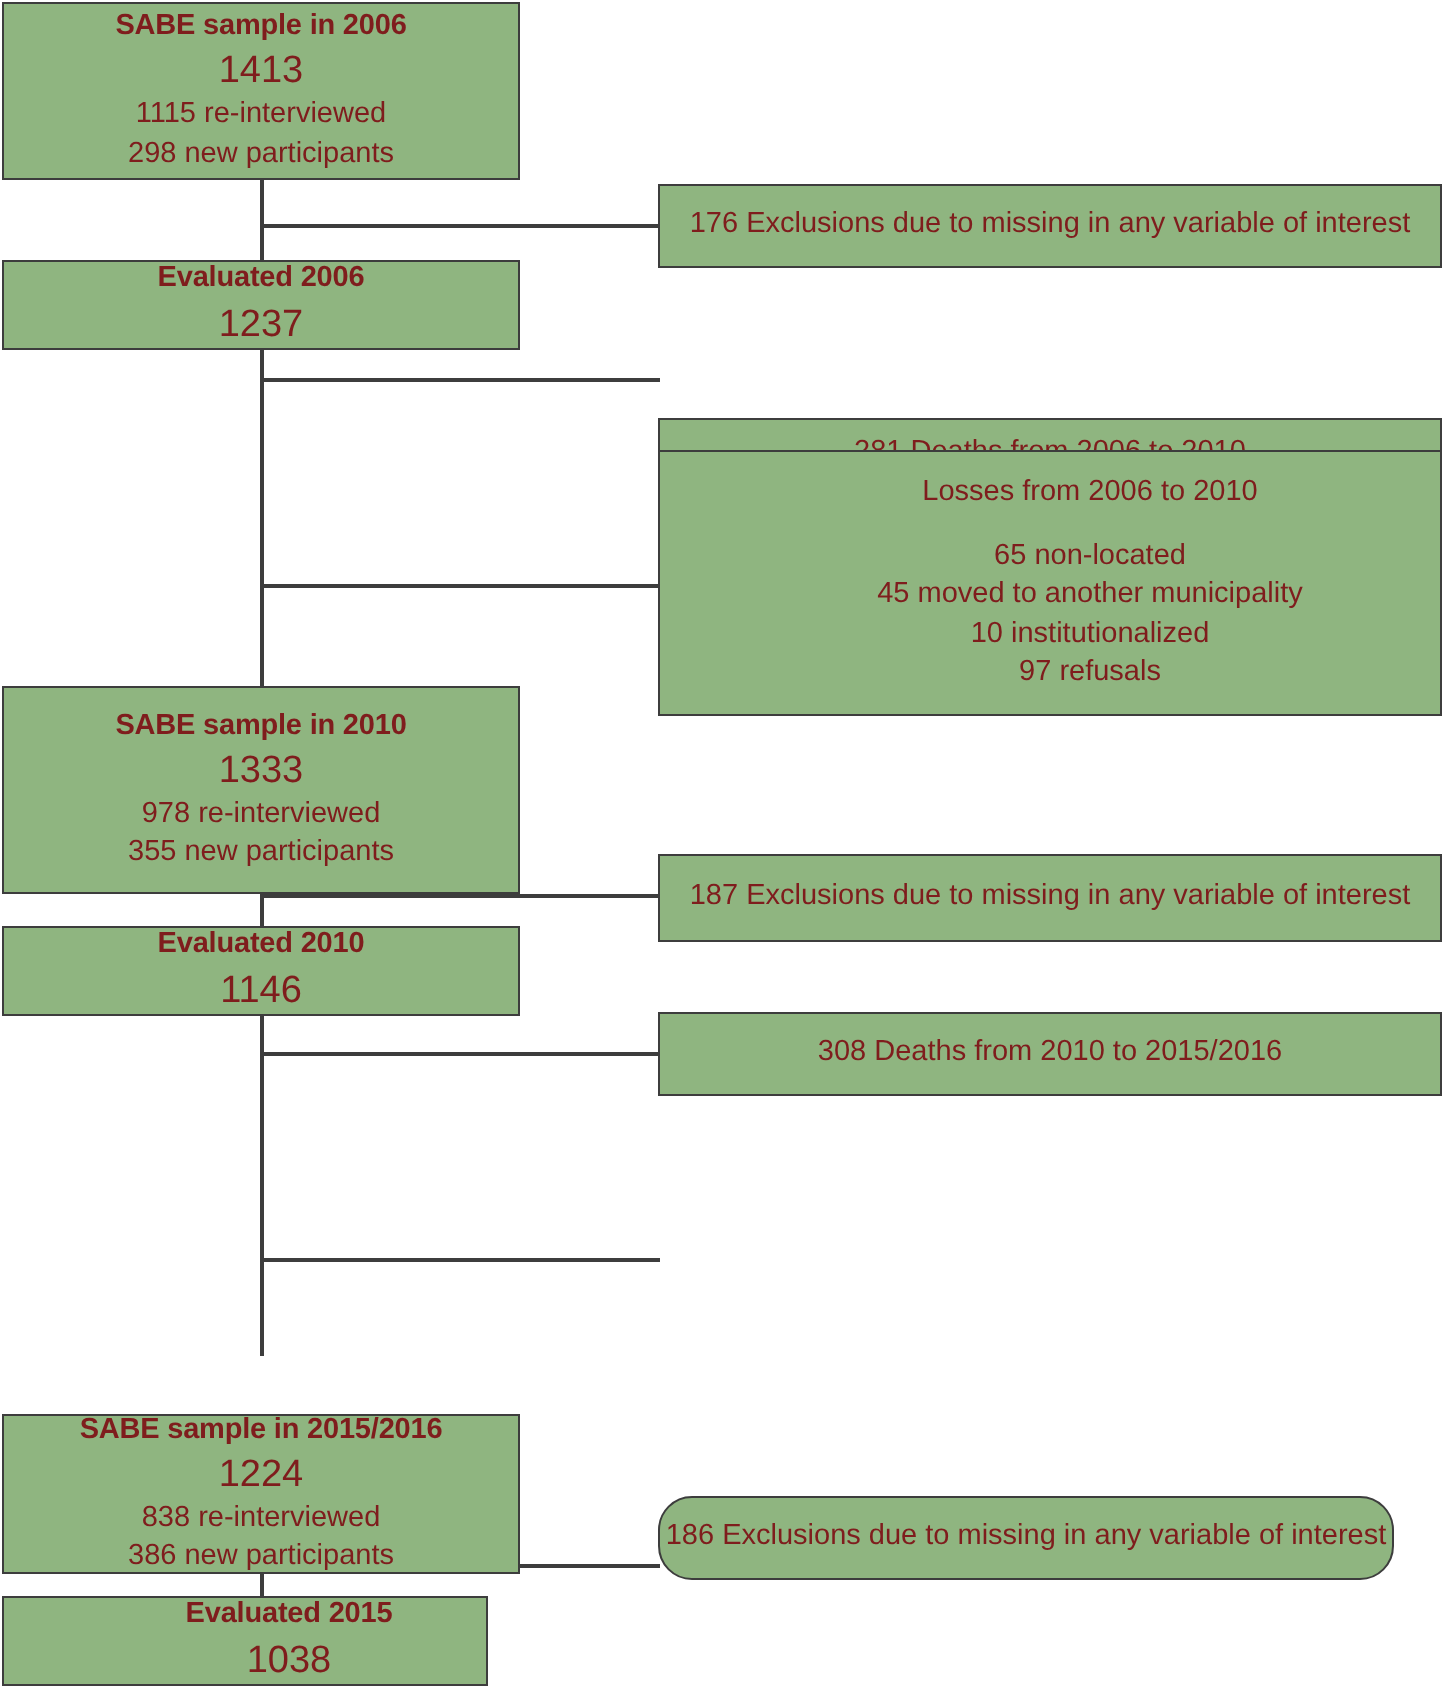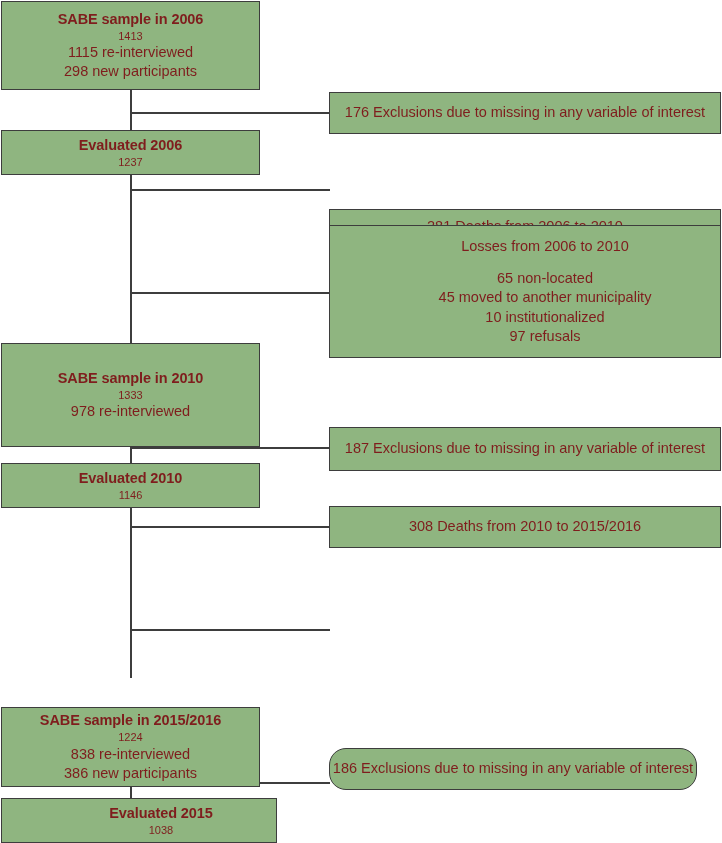--- a/index.html
+++ b/index.html
@@ -38,21 +38,21 @@
     text-align: center;
     color: #7f1d1d;
     line-height: 1.32;
   }
   .box .ttl {
     font-weight: bold;
     font-size: 14.5px;
     letter-spacing: -0.1px;
   }
   .box .num {
-    font-size: 11px;
+    font-size: 19px;
     font-weight: normal;
   }
   .box .ln {
     font-size: 14.5px;
     font-weight: normal;
   }
   .spacer {
     height: 13px;
   }
 </style>
@@ -99,35 +99,36 @@
 
   <div class="box single" style="left:1px; top:130px; width:259px; height:45px;">
     <div class="ttl">Evaluated 2006</div>
     <div class="num">1237</div>
   </div>
 
   <div class="box" style="left:1px; top:343px; width:259px; height:104px;">
     <div class="ttl">SABE sample in 2010</div>
     <div class="num">1333</div>
     <div class="ln">978 re-interviewed</div>
+    <div class="ln">355 new participants</div>
   </div>
 
   <div class="box single" style="left:1px; top:463px; width:259px; height:45px;">
     <div class="ttl">Evaluated 2010</div>
     <div class="num">1146</div>
   </div>
 
   <div class="box" style="left:1px; top:707px; width:259px; height:80px;">
     <div class="ttl">SABE sample in 2015/2016</div>
     <div class="num">1224</div>
     <div class="ln">838 re-interviewed</div>
     <div class="ln">386 new participants</div>
   </div>
 
-  <div class="box single" style="left:1px; top:798px; width:276px; height:45px;padding-left:44px;">
+  <div class="box single" style="left:1px; top:798px; width:243px; height:45px;padding-left:44px;">
     <div class="ttl">Evaluated 2015</div>
     <div class="num">1038</div>
   </div>
 
   <div class="box" style="left:329px; top:92px; width:392px; height:42px;">
     <div class="ln">176 Exclusions due to missing in any variable of interest</div>
   </div>
 
   <div class="box" style="left:329px; top:169px; width:392px; height:36px;margin-top:40px;">
     <div class="ln">281 Deaths from 2006 to 2010</div>

